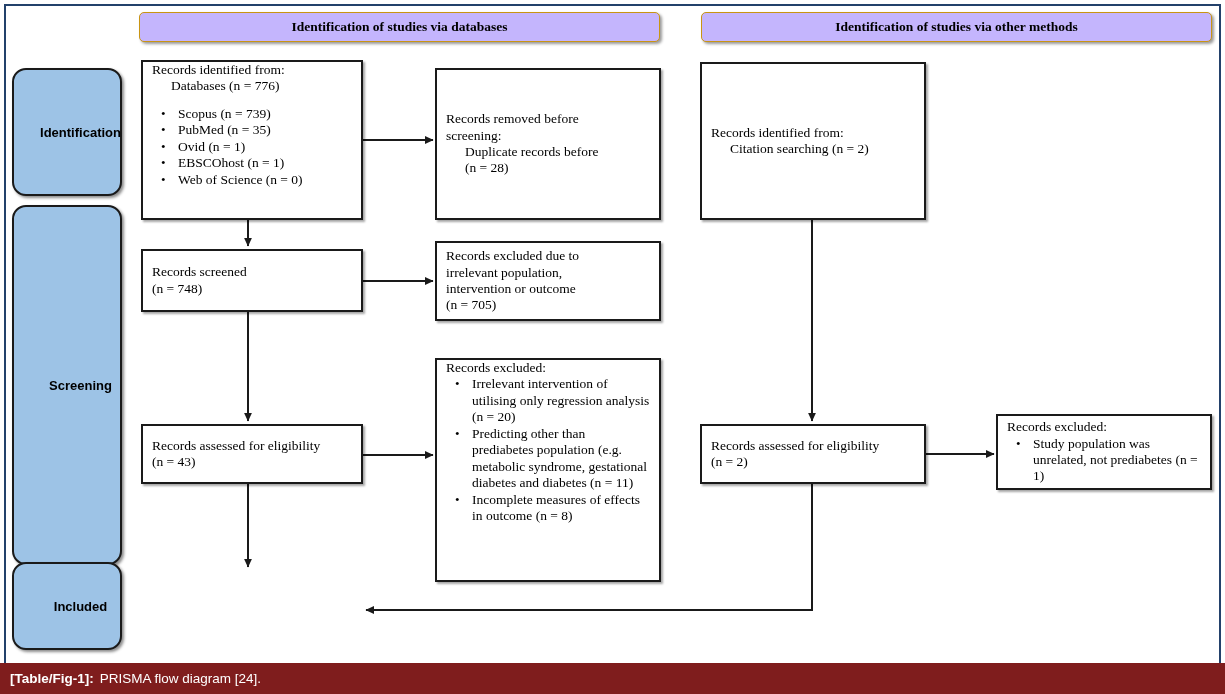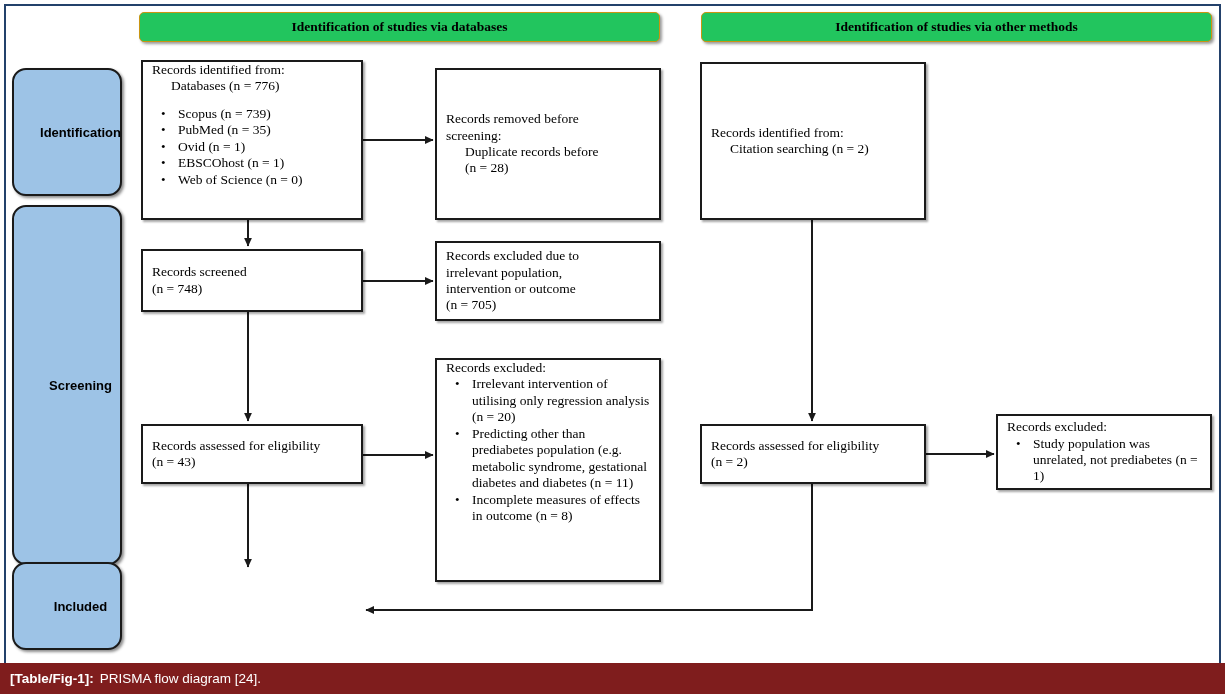--- a/index.html
+++ b/index.html
@@ -16,21 +16,21 @@
     width:1217px;height:686px;
     border:2px solid #23416b;
     box-sizing:border-box;
     background:#ffffff;
   }
   #canvas{position:absolute;left:0;top:0;width:1225px;height:694px;}
 
   
   .banner{
     position:absolute;
-    background:#22c55e;
+    background:#c4b5fd;
     border:1px solid #c99512;
     border-radius:5px;
     box-shadow:2px 2px 3px rgba(0,0,0,.40);
     font-family:"Liberation Serif", serif;
     font-weight:bold;
     font-size:13.5px;
     color:#000000;
     display:flex;align-items:center;justify-content:center;
     text-align:center;
     box-sizing:border-box;

